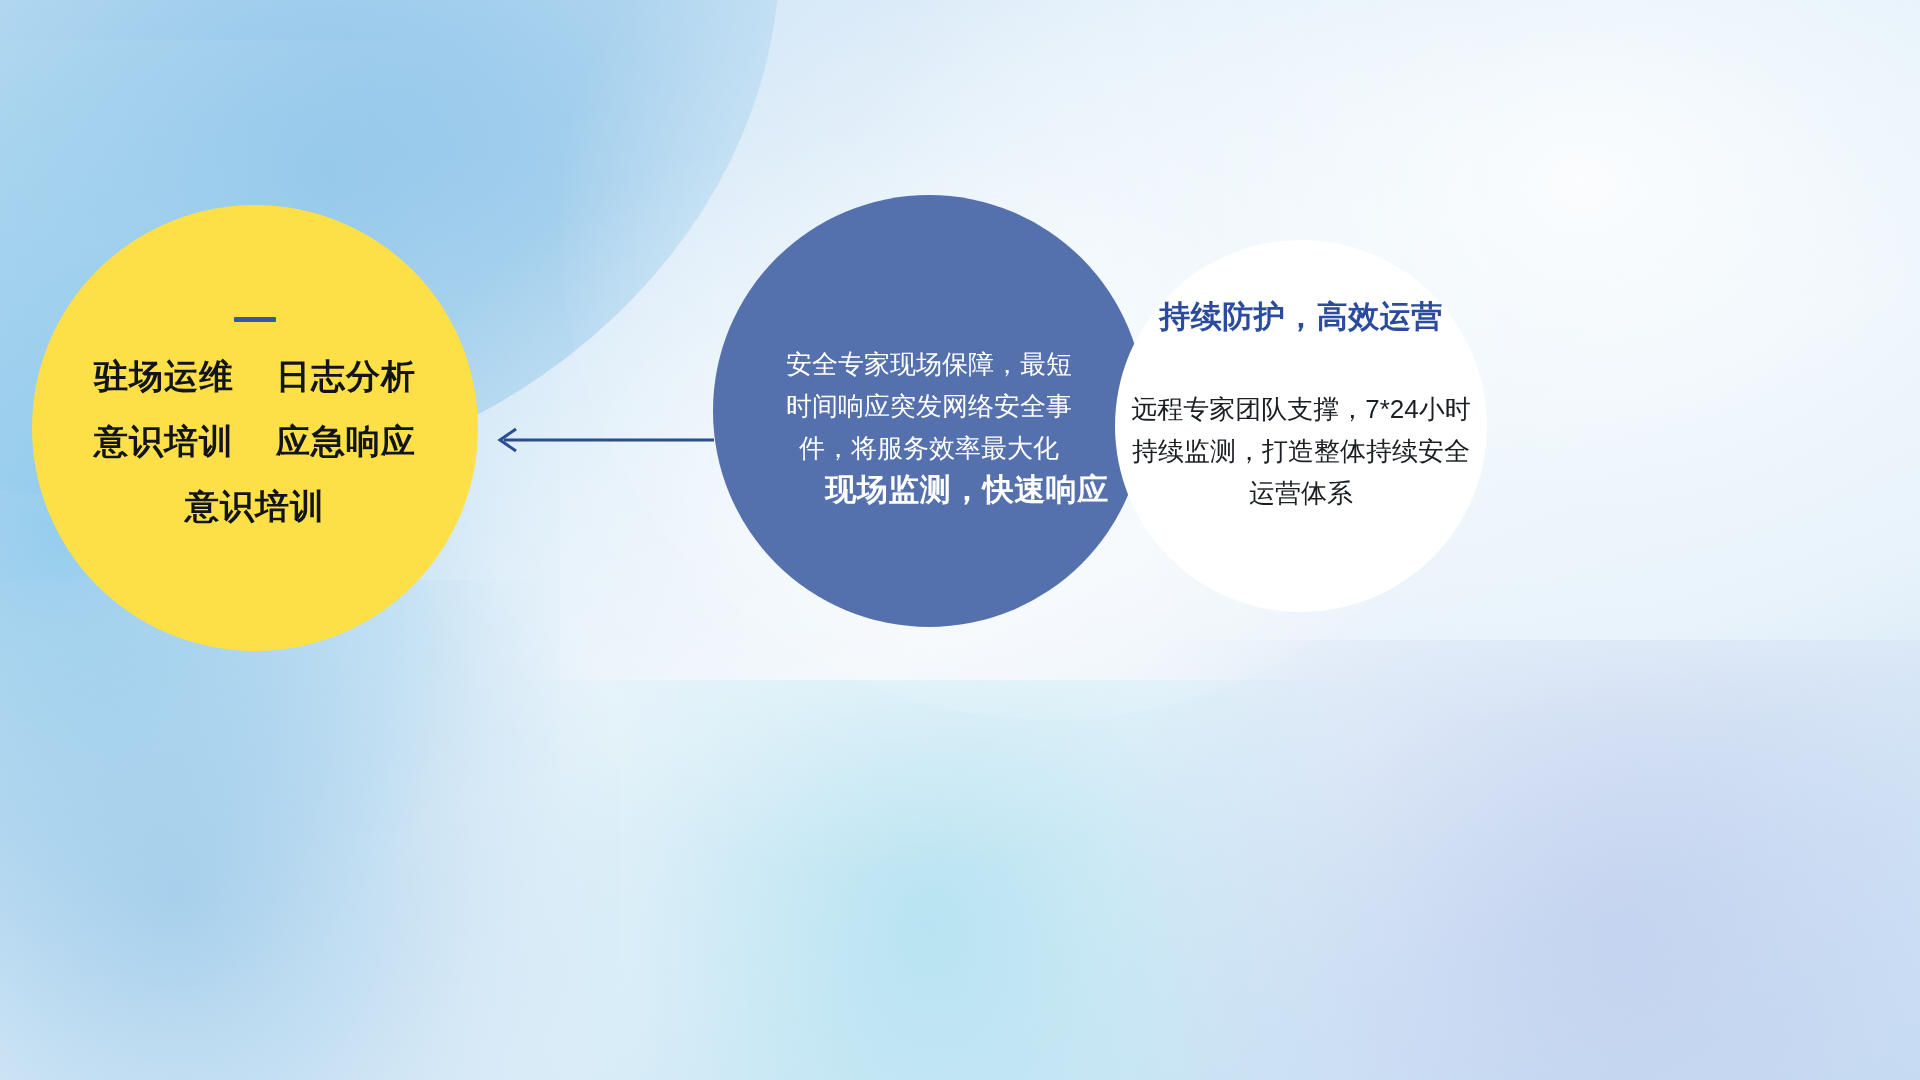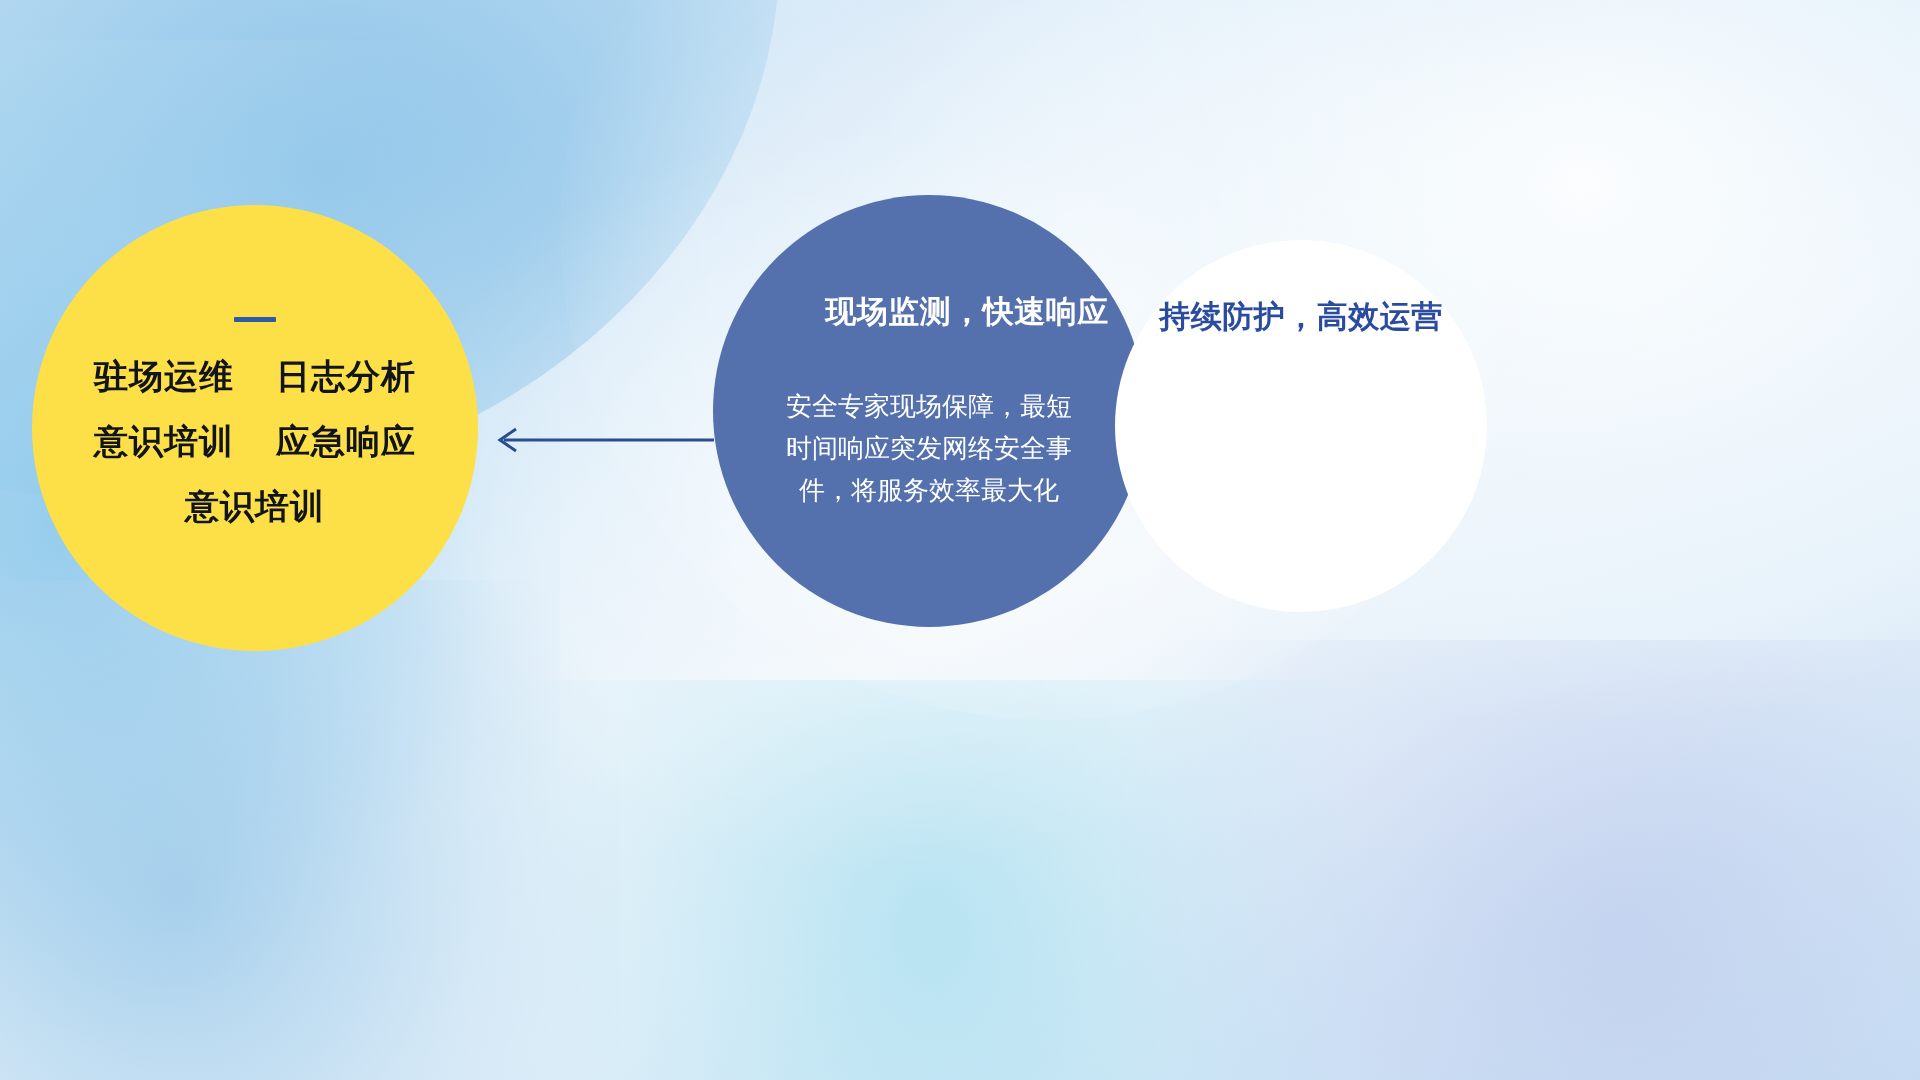--- a/index.html
+++ b/index.html
@@ -221,22 +221,23 @@
 
   <div id="arrow">
     <svg width="226" height="56" viewBox="0 0 226 56" xmlns="http://www.w3.org/2000/svg">
       <line x1="226" y1="28" x2="16" y2="28" stroke="#2b4c8f" stroke-width="3"></line>
       <polyline points="28,17 12,28 28,39" fill="none" stroke="#2b4c8f" stroke-width="3" stroke-linejoin="miter" stroke-linecap="butt"></polyline>
     </svg>
   </div>
 
   <div class="circle" id="circle-mid">
     <div id="mid-inner">
+      <div id="mid-body">安全专家现场保障，最短时间响应突发网络安全事件，将服务效率最大化</div>
       <div id="mid-title">现场监测，快速响应</div>
-      <div id="mid-body">安全专家现场保障，最短时间响应突发网络安全事件，将服务效率最大化</div>
     </div>
   </div>
 
   <div class="circle" id="circle-right">
     <div id="right-title">持续防护，高效运营</div>
+    <div id="right-body">远程专家团队支撑，7*24小时持续监测，打造整体持续安全运营体系</div>
   </div>
 
 </div>
 
 </body></html>

